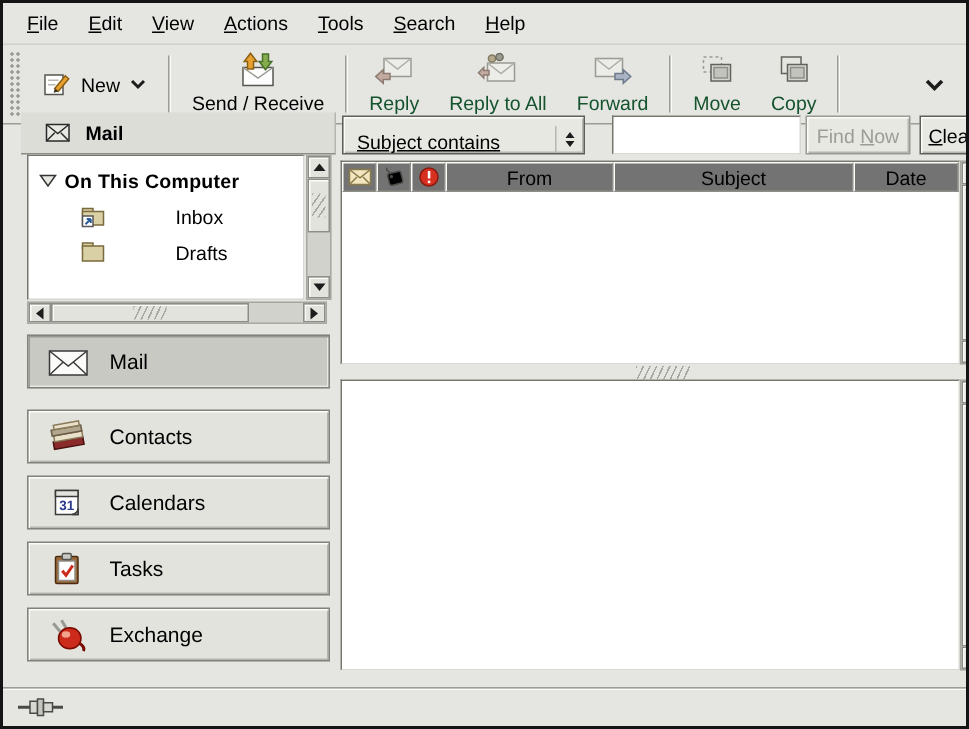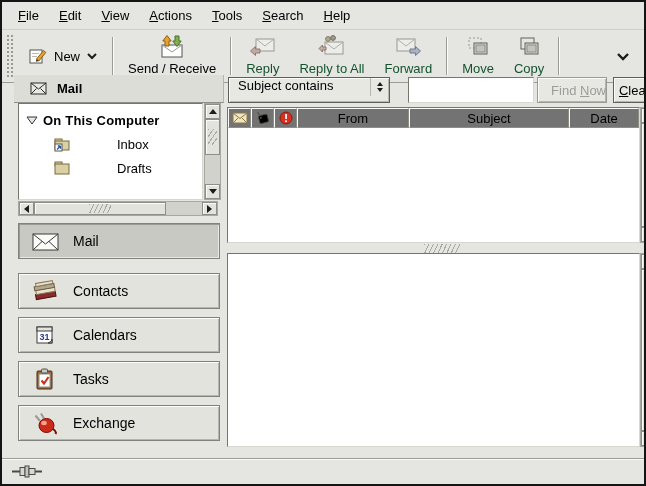--- a/index.html
+++ b/index.html
@@ -72,31 +72,31 @@
     box-shadow:inset 1px 1px 0 #fbfbf8, inset -1px -1px 0 #b6b6b0;
     display:flex; align-items:center; gap:14px; padding-left:12px; font-size:14px; }
   .shortcut.active { background:#c9c9c3;
     box-shadow:inset 1px 1px 0 #9a9a95, inset -1px -1px 0 #e8e8e4; }
   .shortcut .ic { width:28px; display:flex; justify-content:center; }
   
   .content { position:absolute; left:210px; top:0; width:432px; height:100%; }
   .combo { position:absolute; left:4px; top:4px; width:162px; height:26px;
     background:#e8e8e3; border:1px solid #5e5e5a;
     box-shadow:inset 1px 1px 0 #fbfbf8, inset -1px -1px 0 #b6b6b0;
-    display:flex; align-items:flex-start; padding:0 6px 0 9px; }
+    display:flex; align-items:flex-end; padding:0 6px 0 9px;text-decoration:underline; }
   .combo .spacer { flex:1; }
   .combo-arrows { display:flex; flex-direction:column; gap:2px; padding-left:6px;
     border-left:1px solid #b6b6b0; height:18px; justify-content:center; }
   .search-input { position:absolute; left:184px; top:4px; width:126px; height:26px;
     border:1px solid; border-color:#76766f #d8d8d2 #d8d8d2 #76766f;
     background:#fff; font:13px "Liberation Sans", sans-serif; padding:0 4px; outline:none; }
   .push { position:absolute; top:4px; height:26px; background:#e8e8e3;
     border:1px solid #5e5e5a; box-shadow:inset 1px 1px 0 #fbfbf8, inset -1px -1px 0 #b6b6b0;
     display:flex; align-items:center; justify-content:center; font-size:13px; }
-  .push.disabled { color:#9c9c98; border-color:#9a9a94;justify-content:flex-end; }
+  .push.disabled { color:#9c9c98; border-color:#9a9a94; }
   .find-btn { left:313px; width:70px; }
   .clear-btn { left:389px; width:43px; }
   
   .list-panel { position:absolute; left:3px; top:34px; width:413px; height:136px; padding:0; }
   .list-header { display:flex; height:20px; }
   .hcell { background:#737373; border:1px solid #8e8e88; border-left-color:#fbfbf8; border-top-color:#fbfbf8;
     display:flex; align-items:center; justify-content:center; flex:0 0 auto; }
   .list-vsb { left:416px; top:34px; height:136px; }
   .splitter { position:absolute; left:3px; top:170px; width:429px; height:10px;
     display:flex; align-items:center; justify-content:center; }

